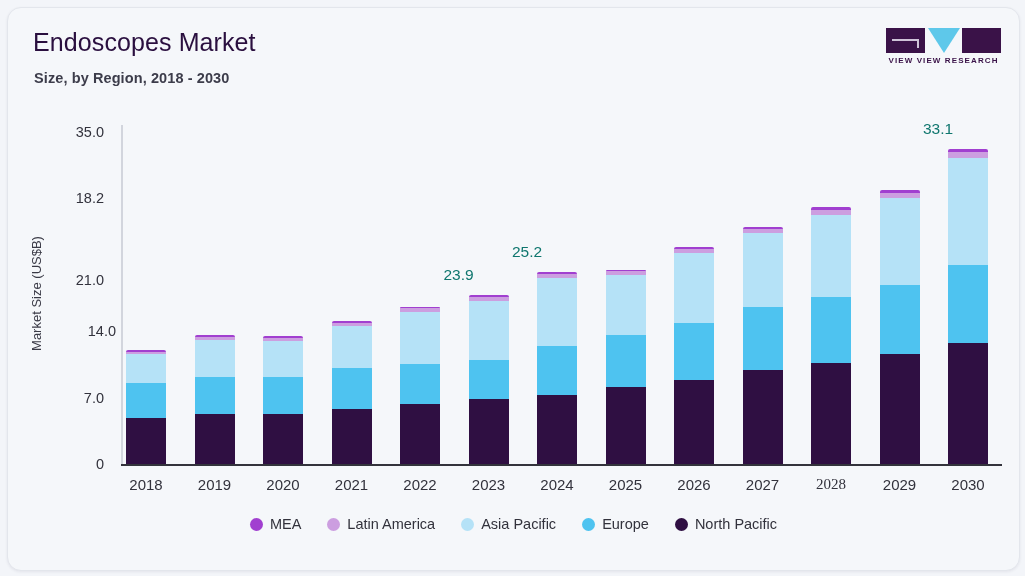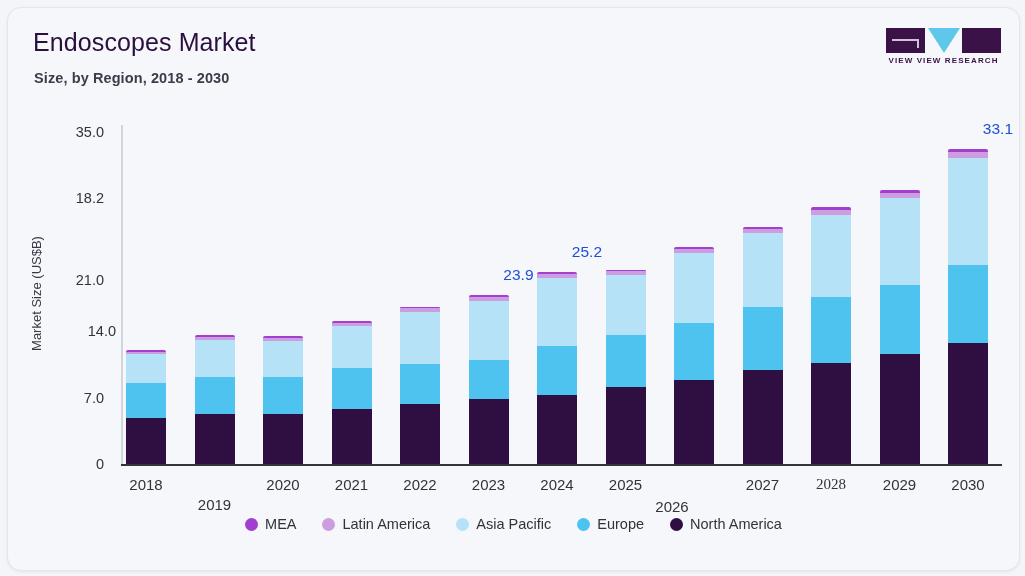--- a/index.html
+++ b/index.html
@@ -56,22 +56,22 @@
     font-size:13px;color:#3a3a46;text-align:center;
   }
   #yaxis-line{position:absolute;left:113px;top:117px;width:2px;height:340px;background:#d2d5dd;}
   #xaxis-line{position:absolute;left:113px;top:456px;width:881px;height:2px;background:#33333c;}
   .seg{position:absolute;left:0;width:40px;}
   .xtick{
     position:absolute;top:468px;width:70px;text-align:center;
     font-size:15px;color:#32323c;
   }
   .dlabel{
-    position:absolute;width:90px;text-align:right;
-    font-size:15.5px;color:#1d4ed8;
+    position:absolute;width:90px;text-align:left;
+    font-size:15.5px;color:#0f766e;
   }
   
   #legend{
     position:absolute;left:0;top:508px;width:1011px;
     display:flex;justify-content:center;align-items:center;gap:26px;
   }
   .lg{display:flex;align-items:center;gap:7px;}
   .lgdot{width:13px;height:13px;border-radius:50%;display:block;}
   .lgtxt{font-size:14.5px;color:#32323c;}
 </style>
@@ -171,28 +171,28 @@
         <div class="seg" style="position: absolute; left: 871.5px; width: 40px; height: 5.69143px; top: 184.709px; background: rgb(204, 158, 224);"></div>
         <div class="seg" style="position: absolute; left: 871.5px; width: 40px; height: 2.37143px; top: 182.337px; background: rgb(161, 63, 208); border-top-left-radius: 2px; border-top-right-radius: 2px;"></div>
         <div class="seg" style="position: absolute; left: 940px; width: 40px; height: 121.417px; top: 334.583px; background: rgb(47, 15, 66);"></div>
         <div class="seg" style="position: absolute; left: 940px; width: 40px; height: 77.7829px; top: 256.8px; background: rgb(78, 195, 240);"></div>
         <div class="seg" style="position: absolute; left: 940px; width: 40px; height: 107.189px; top: 149.611px; background: rgb(181, 226, 247);"></div>
         <div class="seg" style="position: absolute; left: 940px; width: 40px; height: 5.69143px; top: 143.92px; background: rgb(204, 158, 224);"></div>
         <div class="seg" style="position: absolute; left: 940px; width: 40px; height: 2.84571px; top: 141.074px; background: rgb(161, 63, 208); border-top-left-radius: 2px; border-top-right-radius: 2px;"></div>
       </div>
     <div id="xticks">
         <div class="xtick" style="left: 103px;">2018</div>
-        <div class="xtick" style="left: 171.5px; margin-top: 20px;">2019</div>
+        <div class="xtick" style="left: 171.5px;">2019</div>
         <div class="xtick" style="left: 240px;">2020</div>
         <div class="xtick" style="left: 308.5px;">2021</div>
         <div class="xtick" style="left: 377px;">2022</div>
         <div class="xtick" style="left: 445.5px;">2023</div>
         <div class="xtick" style="left: 514px;">2024</div>
         <div class="xtick" style="left: 582.5px;">2025</div>
-        <div class="xtick" style="left: 629px; margin-top: 22px;">2026</div>
+        <div class="xtick" style="left: 651px;">2026</div>
         <div class="xtick" style="left: 719.5px;">2027</div>
         <div class="xtick" style="left: 788px; font-family: Liberation Serif, serif;">2028</div>
         <div class="xtick" style="left: 856.5px;">2029</div>
         <div class="xtick" style="left: 925px;">2030</div>
       </div>
     <div id="dlabels">
         <div class="dlabel" style="left: 435.5px; top: 258.154px;">23.9</div>
         <div class="dlabel" style="left: 504px; top: 235.389px;">25.2</div>
         <div class="dlabel" style="left: 915px; top: 112.074px;">33.1</div>
       </div>
@@ -210,17 +210,17 @@
       <div class="lg">
         <span class="lgdot" style="background: rgb(181, 226, 247);"></span>
         <span class="lgtxt">Asia Pacific</span>
       </div>
       <div class="lg">
         <span class="lgdot" style="background: rgb(78, 195, 240);"></span>
         <span class="lgtxt">Europe</span>
       </div>
       <div class="lg">
         <span class="lgdot" style="background: rgb(47, 15, 66);"></span>
-        <span class="lgtxt">North America</span>
+        <span class="lgtxt">North Pacific</span>
       </div>
     </div>
 
 </div>
 
 </body></html>

